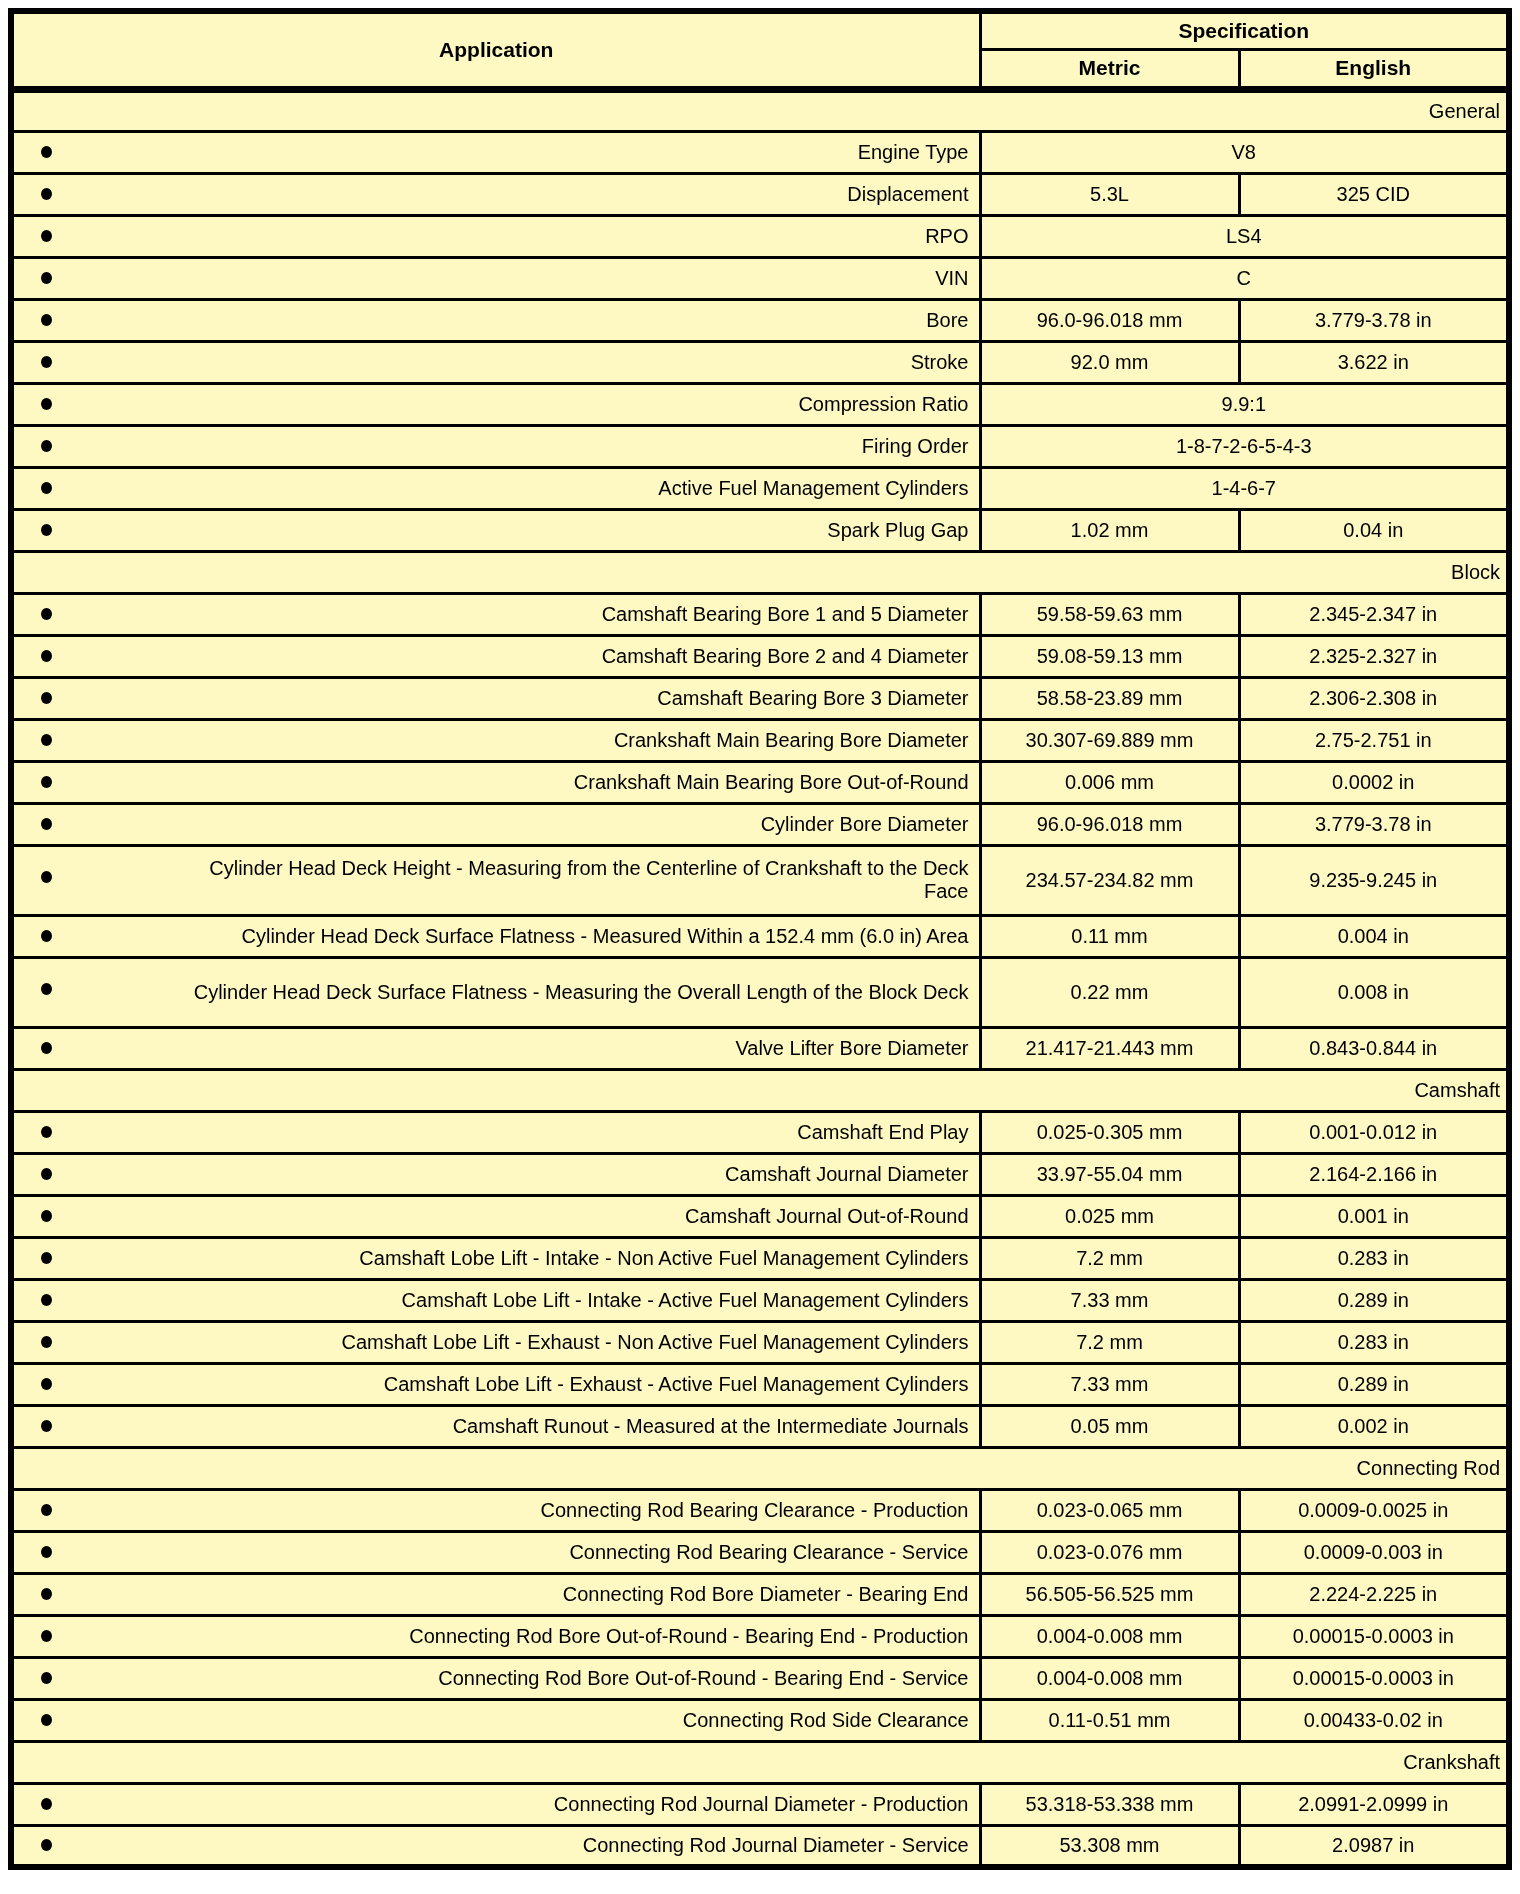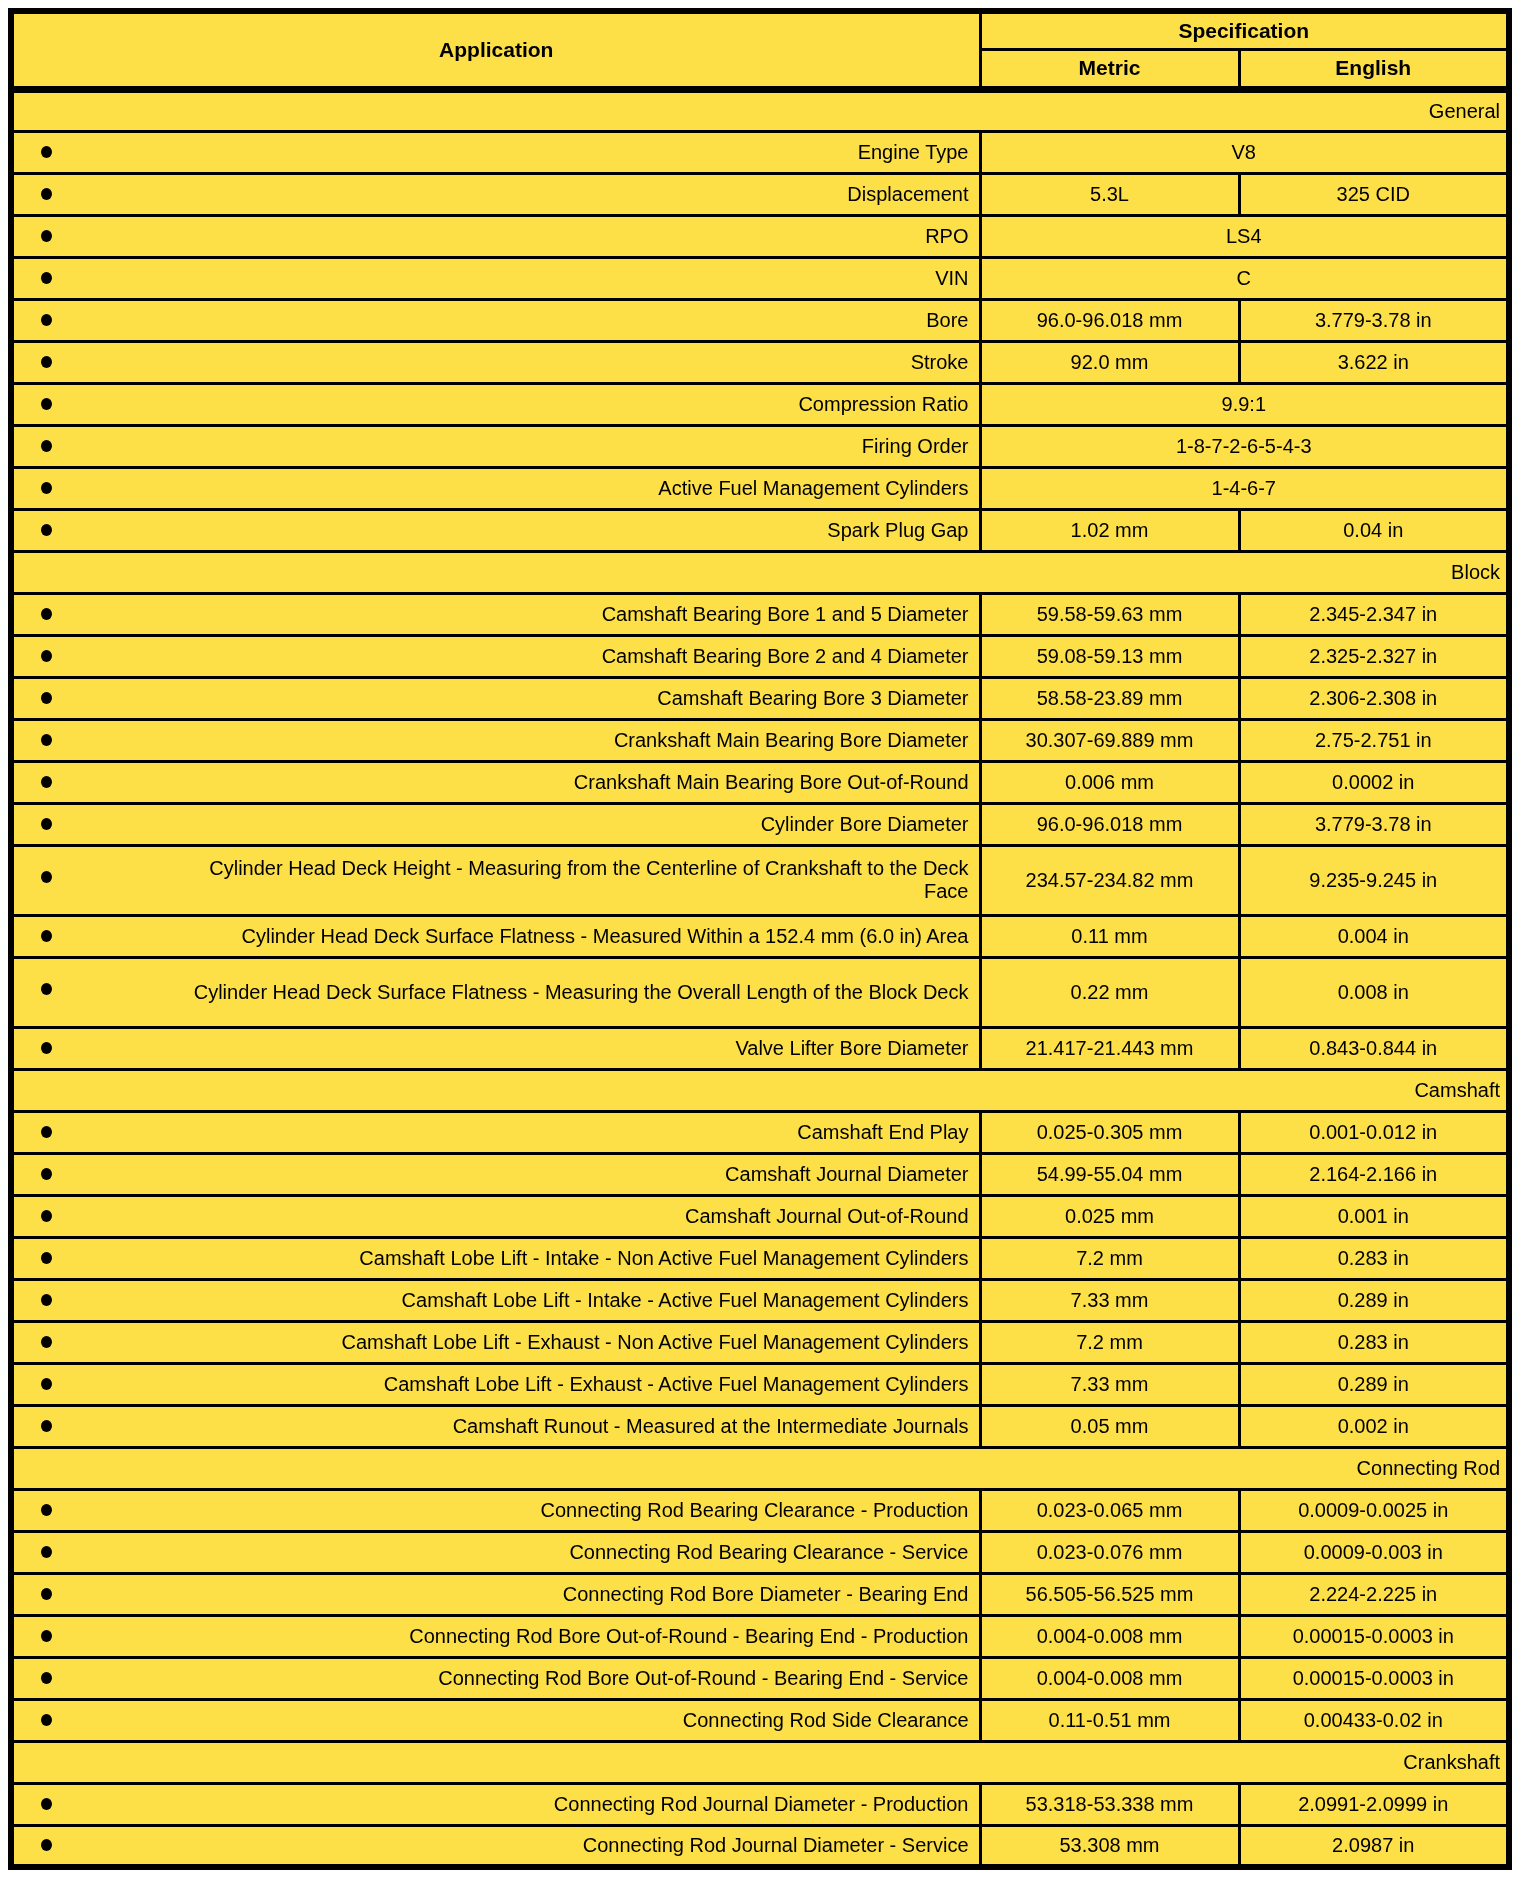--- a/index.html
+++ b/index.html
@@ -4,21 +4,21 @@
 <style>
   * { margin:0; padding:0; box-sizing:border-box; }
   html,body { background:#ffffff; width:1520px; }
   body { font-family:"Liberation Sans", sans-serif; color:#000; }
   table.spec {
     border-collapse:collapse;
     table-layout:fixed;
     width:1498px;
     margin:8px 0 0 8px;
     border:6px solid #000;
-    background:#fde047;
+    background:#fef9c3;
     padding-left:41px;
   }
   col.c-app { width:969px; }
   col.c-met { width:259px; }
   col.c-eng { width:270px; }
   th, td { border:3px solid #000; font-size:20px; vertical-align:middle; }
   thead th { font-weight:bold; font-size:21px; text-align:center; }
   tr.hdr1 th { height:38px; }
   tr.hdr2 th { height:40px; border-bottom:7px solid #000; }
   th.app { border-bottom:7px solid #000; }
@@ -174,21 +174,21 @@
     <tr class="section-row">
       <td class="section" colspan="3">Camshaft</td>
     </tr>
     <tr>
       <td class="label"><span class="bullet"></span><span class="ltext">Camshaft End Play</span></td>
       <td class="val">0.025-0.305 mm</td>
       <td class="val">0.001-0.012 in</td>
     </tr>
     <tr>
       <td class="label"><span class="bullet"></span><span class="ltext">Camshaft Journal Diameter</span></td>
-      <td class="val">54.99-55.04 mm</td>
+      <td class="val">33.97-55.04 mm</td>
       <td class="val">2.164-2.166 in</td>
     </tr>
     <tr>
       <td class="label"><span class="bullet"></span><span class="ltext">Camshaft Journal Out-of-Round</span></td>
       <td class="val">0.025 mm</td>
       <td class="val">0.001 in</td>
     </tr>
     <tr>
       <td class="label"><span class="bullet"></span><span class="ltext">Camshaft Lobe Lift - Intake - Non Active Fuel Management Cylinders</span></td>
       <td class="val">7.2 mm</td>

